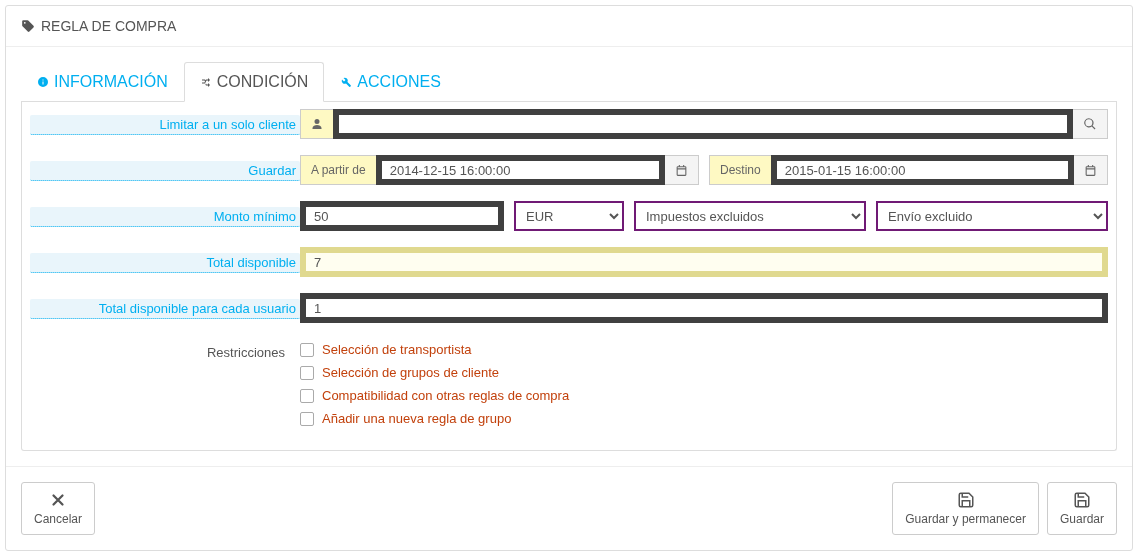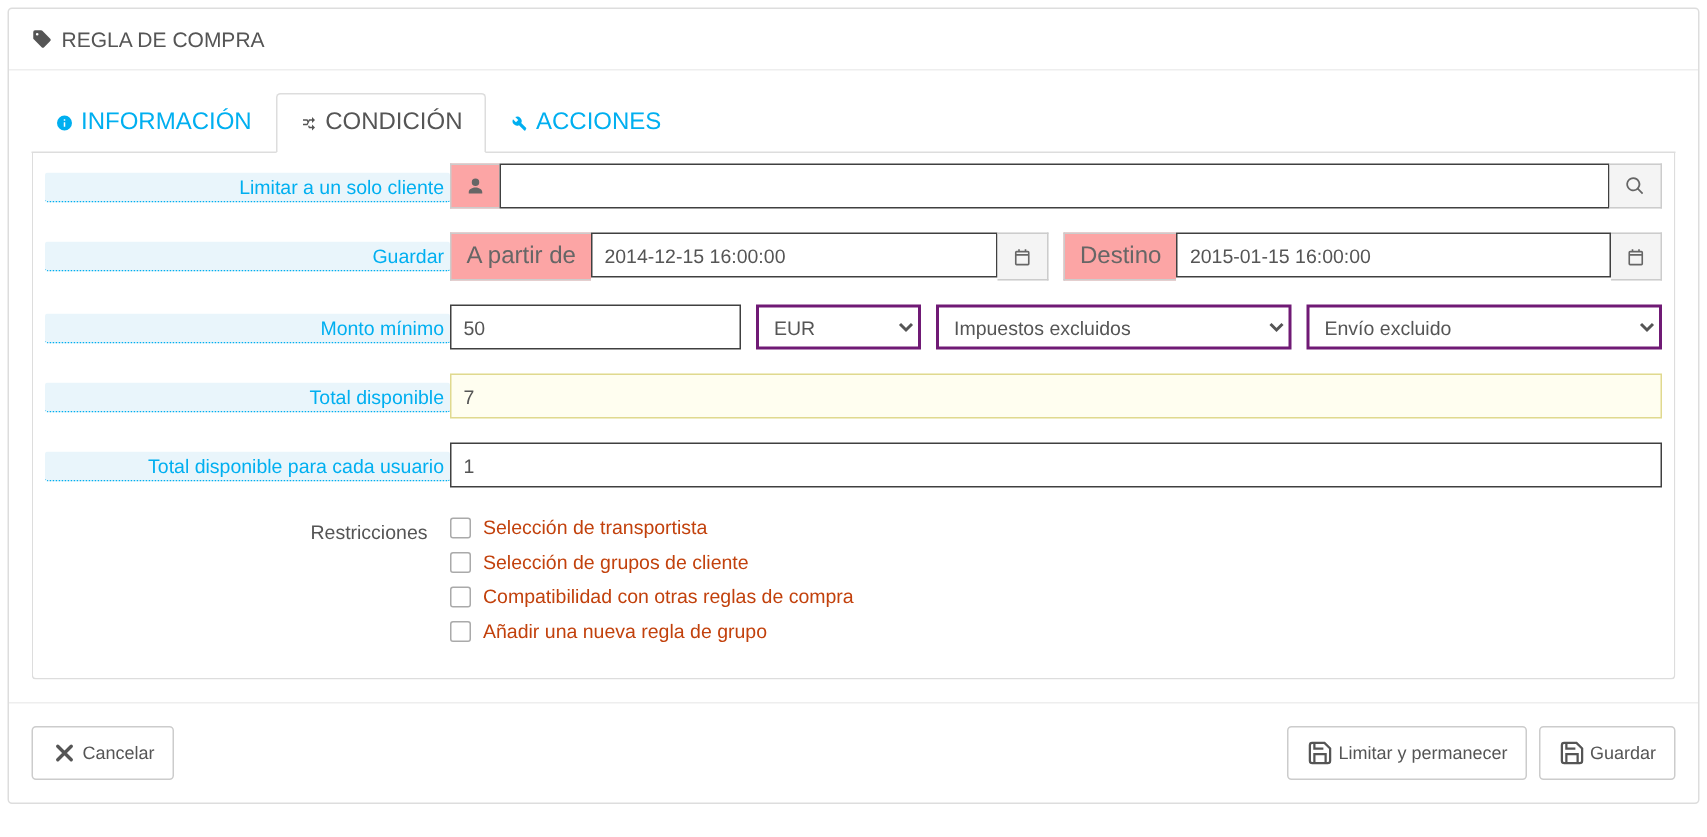--- a/index.html
+++ b/index.html
@@ -89,41 +89,41 @@
       flex: 1;
       display: flex;
       gap: 10px;
       align-items: center;
     }
     .input-group {
       display: flex;
       flex: 1;
     }
     .input-addon {
-      background: #fca5a5;
+      background: #fef9c3;
       border: 1px solid #ccc;
       padding: 6px 10px;
-      font-size: 16px;
+      font-size: 12px;
       color: #666;
       display: flex;
       align-items: center;
       border-right: none;
     }
     .input-addon-right {
       background: #f4f4f4;
       border: 1px solid #ccc;
       border-left: none;
       padding: 6px 10px;
       color: #666;
       display: flex;
       align-items: center;
       cursor: pointer;
     }
     .input {
-      border: 1px solid #404040;
+      border: 6px solid #404040;
       padding: 6px 8px;
       font-size: 13px;
       color: #555;
       flex: 1;
       height: 30px;
     }
     .input.highlight {
       background: #fffef0;
       border-color: #e0d98f;
     }
@@ -168,21 +168,21 @@
     }
     .btn {
       border: 1px solid #ccc;
       background: #fff;
       border-radius: 3px;
       padding: 8px 12px;
       cursor: pointer;
       font-size: 12px;
       color: #555;
       display: flex;
-      flex-direction: row;
+      flex-direction: column;
       align-items: center;
       gap: 3px;
       min-width: 60px;
     }
     .icon { display: inline-flex; align-items: center; justify-content: center; }
     svg { display: block; }
   </style>
 </head>
 <body>
 
@@ -348,21 +348,21 @@
     </button>
     <div class="footer-right">
       <button class="btn">
         <span class="icon">
           <svg width="18" height="18" viewBox="0 0 24 24" fill="none" stroke="#555" stroke-width="2">
               <path d="M19 21H5a2 2 0 0 1-2-2V5a2 2 0 0 1 2-2h11l5 5v11a2 2 0 0 1-2 2z"></path>
               <polyline points="17 21 17 13 7 13 7 21"></polyline>
               <polyline points="7 3 7 8 15 8"></polyline>
             </svg>
         </span>
-        <span>Limitar y permanecer</span>
+        <span>Guardar y permanecer</span>
       </button>
       <button class="btn">
         <span class="icon">
           <svg width="18" height="18" viewBox="0 0 24 24" fill="none" stroke="#555" stroke-width="2">
               <path d="M19 21H5a2 2 0 0 1-2-2V5a2 2 0 0 1 2-2h11l5 5v11a2 2 0 0 1-2 2z"></path>
               <polyline points="17 21 17 13 7 13 7 21"></polyline>
               <polyline points="7 3 7 8 15 8"></polyline>
             </svg>
         </span>
         <span>Guardar</span>

